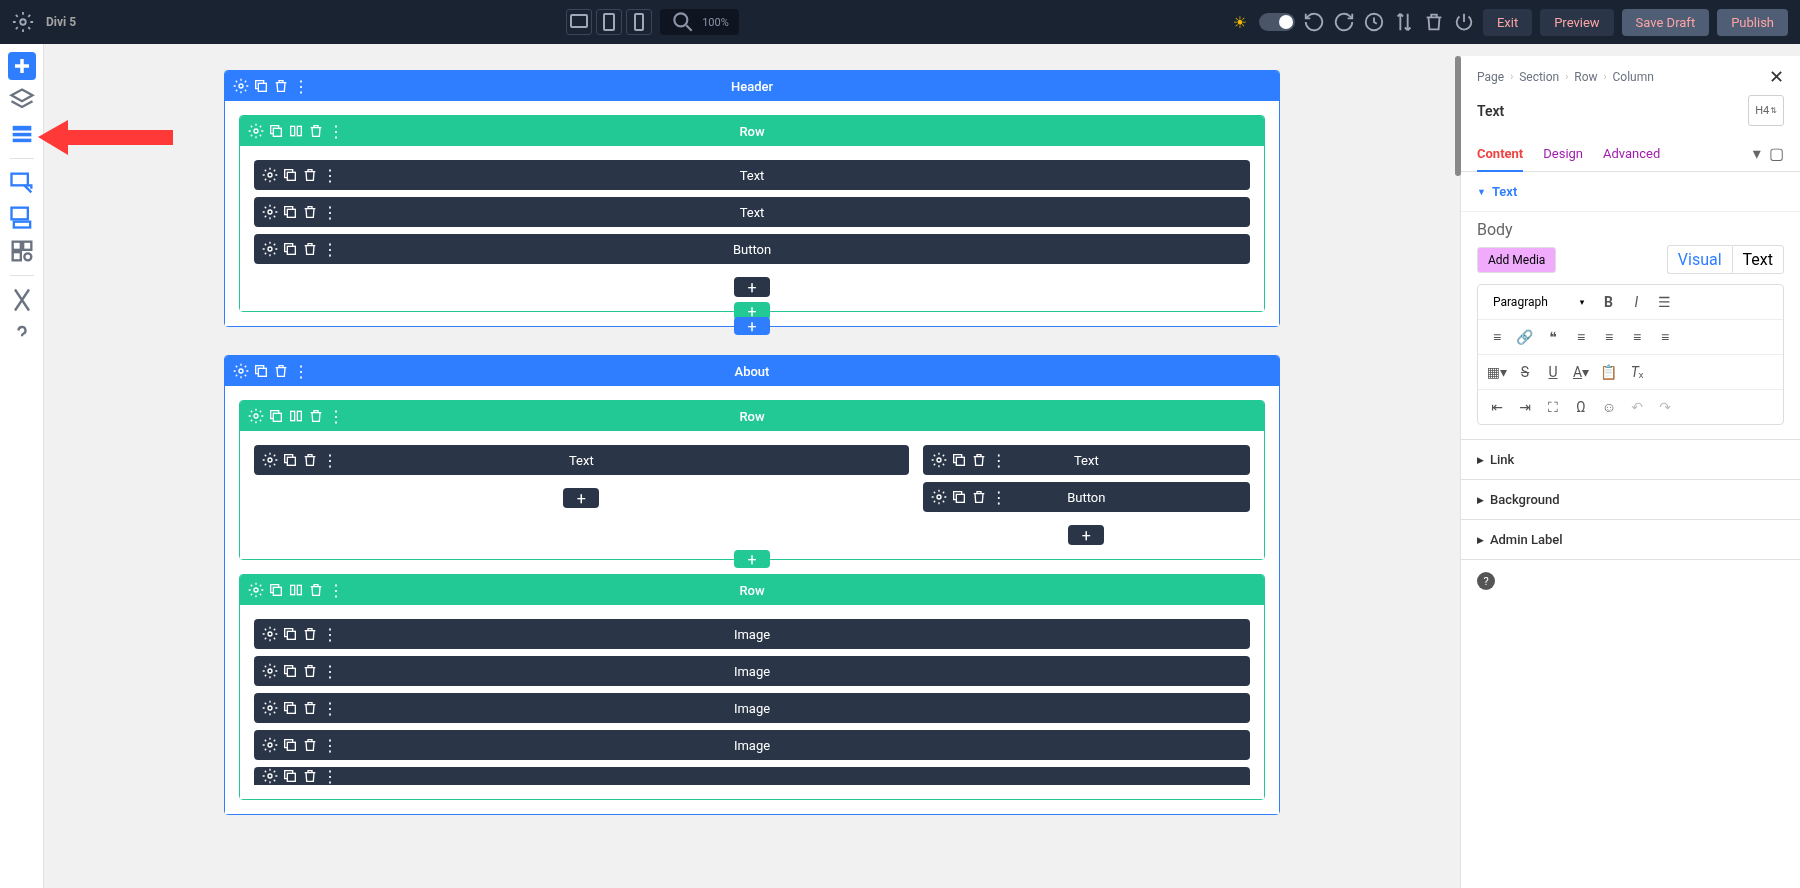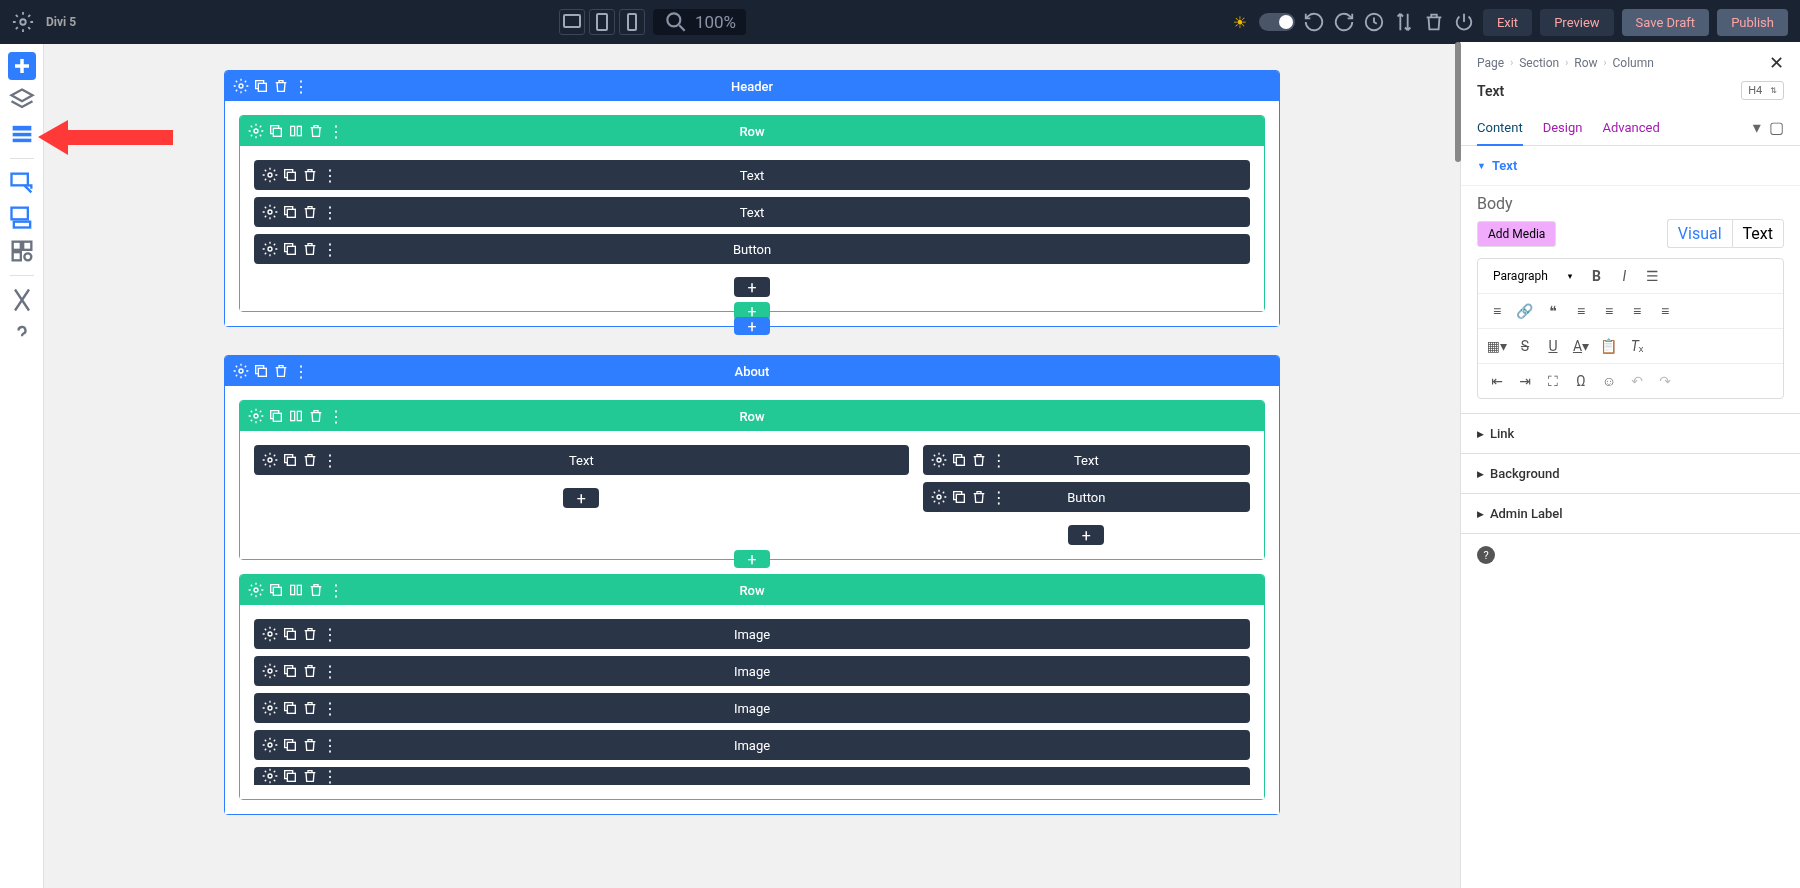--- a/index.html
+++ b/index.html
@@ -7,21 +7,21 @@
 
 
 .topbar { background: #1a2332; height: 44px; display: flex; align-items: center; padding: 0 12px; justify-content: space-between; }
 .topbar-left { display: flex; align-items: center; gap: 12px; }
 .topbar-center { display: flex; align-items: center; gap: 8px; }
 .topbar-right { display: flex; align-items: center; gap: 8px; }
 .tb-icon { width: 22px; height: 22px; display: flex; align-items: center; justify-content: center; color: #a0a8b8; cursor: pointer; }
 .tb-title { color: #a3a3a3; font-size: 12px; font-weight: 700; }
 .device-icons { display: flex; gap: 4px; }
 .device-btn { width: 26px; height: 26px; border: 1px solid #3a4558; border-radius: 3px; display: flex; align-items: center; justify-content: center; color: #a0a8b8; cursor: pointer; }
-.zoom-box { background: #0f1520; border-radius: 4px; height: 26px; display: flex; align-items: center; padding: 0 10px; gap: 6px; color: #8a92a6; font-size: 17px; }
+.zoom-box { background: #0f1520; border-radius: 4px; height: 26px; display: flex; align-items: center; padding: 0 10px; gap: 6px; color: #8a92a6; font-size: 11px; }
 .toggle { width: 36px; height: 18px; background: #4a5568; border-radius: 9px; position: relative; }
 .toggle::after { content: ''; position: absolute; width: 14px; height: 14px; background: #fff; border-radius: 50%; top: 2px; right: 2px; }
 .btn { background: #2a3548; color: #fca5a5; border: none; padding: 6px 14px; border-radius: 4px; font-size: 13px; cursor: pointer; }
 .btn-primary { background: #4f5d75; }
 
 
 .left-sidebar { position: absolute; left: 0; top: 44px; bottom: 0; width: 44px; background: #fff; border-right: 1px solid #e0e0e0; display: flex; flex-direction: column; align-items: center; padding-top: 8px; gap: 6px; }
 .ls-btn { width: 28px; height: 28px; display: flex; align-items: center; justify-content: center; border-radius: 4px; cursor: pointer; color: #6b7280; }
 .ls-btn.primary { background: #2e7eff; color: #fff; }
 .ls-btn.active { color: #2e7eff; }
@@ -53,49 +53,49 @@
 .module { background: #2a3548; height: 30px; display: flex; align-items: center; border-radius: 4px; position: relative; }
 .module-name { color: #fff; font-size: 13px; position: absolute; left: 50%; transform: translateX(-50%); }
 .mod-controls { display: flex; gap: 4px; padding-left: 8px; }
 
 
 .add-btn { width: 36px; height: 20px; background: #2a3548; color: #fff; border-radius: 4px; display: flex; align-items: center; justify-content: center; margin: 6px auto 0; cursor: pointer; }
 .add-btn-green { width: 36px; height: 18px; background: #22c995; color: #fff; border-radius: 4px; display: flex; align-items: center; justify-content: center; cursor: pointer; position: absolute; left: 50%; transform: translateX(-50%); bottom: -9px; z-index: 5; }
 .add-btn-blue { width: 36px; height: 18px; background: #2e7eff; color: #fff; border-radius: 4px; display: flex; align-items: center; justify-content: center; cursor: pointer; position: absolute; left: 50%; transform: translateX(-50%); bottom: -9px; z-index: 5; }
 
 
-.right-panel { position: absolute; right: 0; top: 42px; bottom: 0; width: 340px; background: #fff; border-left: 1px solid #e0e0e0; display: flex; flex-direction: column; }
+.right-panel { position: absolute; right: 0; top: 56px; bottom: 0; width: 340px; background: #fff; border-left: 1px solid #e0e0e0; display: flex; flex-direction: column; }
 .rp-scrollbar { position: absolute; left: -6px; top: 0; width: 6px; height: 120px; background: #888; border-radius: 3px; }
 .breadcrumb { padding: 10px 16px 4px; display: flex; align-items: center; gap: 6px; font-size: 12px; color: #6b7280; }
 .breadcrumb span { cursor: pointer; }
 .bc-sep { color: #bbb; font-size: 10px; }
 .rp-close { margin-left: auto; font-size: 18px; cursor: pointer; color: #333; }
 .rp-title-row { padding: 4px 16px 10px; display: flex; align-items: center; justify-content: space-between; }
 .rp-title { font-size: 14px; font-weight: 600; color: #333; }
-.rp-badge { border: 1px solid #d0d0d0; border-radius: 3px; padding: 2px 6px; font-size: 11px; color: #666; display: flex; align-items: center; gap: 8px; }
+.rp-badge { border: 1px solid #d0d0d0; border-radius: 3px; padding: 8px 6px; font-size: 11px; color: #666; display: flex; align-items: center; gap: 1px; }
 .rp-tabs { display: flex; border-bottom: 1px solid #e0e0e0; padding: 0 16px; align-items: center; }
 .rp-tab { padding: 10px 0; margin-right: 20px; font-size: 13px; color: #a21caf; cursor: pointer; position: relative; }
-.rp-tab.active { color: #0c4a6e; font-weight: 400; }
+.rp-tab.active { color: #ef4444; font-weight: 700; }
 .rp-tab.active::after { content: ''; position: absolute; bottom: -1px; left: 0; right: 0; height: 2px; background: #2e7eff; }
 .rp-tab-icons { margin-left: auto; display: flex; gap: 8px; color: #666; }
 
 .rp-section-title { padding: 12px 16px; font-size: 13px; font-weight: 600; color: #2e7eff; display: flex; align-items: center; gap: 6px; cursor: pointer; border-bottom: 1px solid #f0f0f0; }
 .rp-caret { font-size: 9px; }
 .rp-body-label { padding: 8px 16px 6px; font-size: 16px; color: #666; }
 .rp-media-row { padding: 0 16px 10px; display: flex; justify-content: space-between; align-items: center; }
 .add-media-btn { background: #f0abfc; border: 1px solid #ddd; padding: 5px 10px; font-size: 12px; border-radius: 3px; cursor: pointer; }
 .editor-tabs { display: flex; }
 .editor-tab { border: 1px solid #ddd; padding: 4px 10px; font-size: 16px; cursor: pointer; }
 .editor-tab:first-child { border-radius: 3px 0 0 3px; border-right: none; }
 .editor-tab:last-child { border-radius: 0 3px 3px 0; }
 .editor-tab.active { color: #2e7eff; }
 
 .rte { margin: 0 16px 14px; border: 1px solid #ddd; border-radius: 4px; }
 .rte-toolbar { border-bottom: 1px solid #eee; padding: 6px 8px; display: flex; flex-wrap: wrap; gap: 6px; align-items: center; }
-.rte-select { font-size: 12px; padding: 3px 6px; border: 1px solid transparent; display: flex; align-items: center; gap: 20px; cursor: pointer; }
+.rte-select { font-size: 12px; padding: 3px 6px; border: 1px solid transparent; display: flex; align-items: center; gap: 32px; cursor: pointer; }
 .rte-btn { width: 22px; height: 22px; display: flex; align-items: center; justify-content: center; color: #555; cursor: pointer; font-size: 14px; }
 .rte-content { padding: 16px; font-size: 17px; font-weight: 700; line-height: 1.35; color: #222; min-height: 80px; }
 
 .rp-collapsed { padding: 12px 16px; font-size: 13px; font-weight: 500; color: #333; border-top: 1px solid #e0e0e0; display: flex; align-items: center; gap: 6px; cursor: pointer; }
 .rp-help { padding: 12px 16px; border-top: 1px solid #e0e0e0; }
 .help-circle { width: 18px; height: 18px; border-radius: 50%; background: #555; color: #fff; font-size: 11px; display: flex; align-items: center; justify-content: center; cursor: pointer; }
 
 svg { width: 100%; height: 100%; }
 </style>
 </head>

